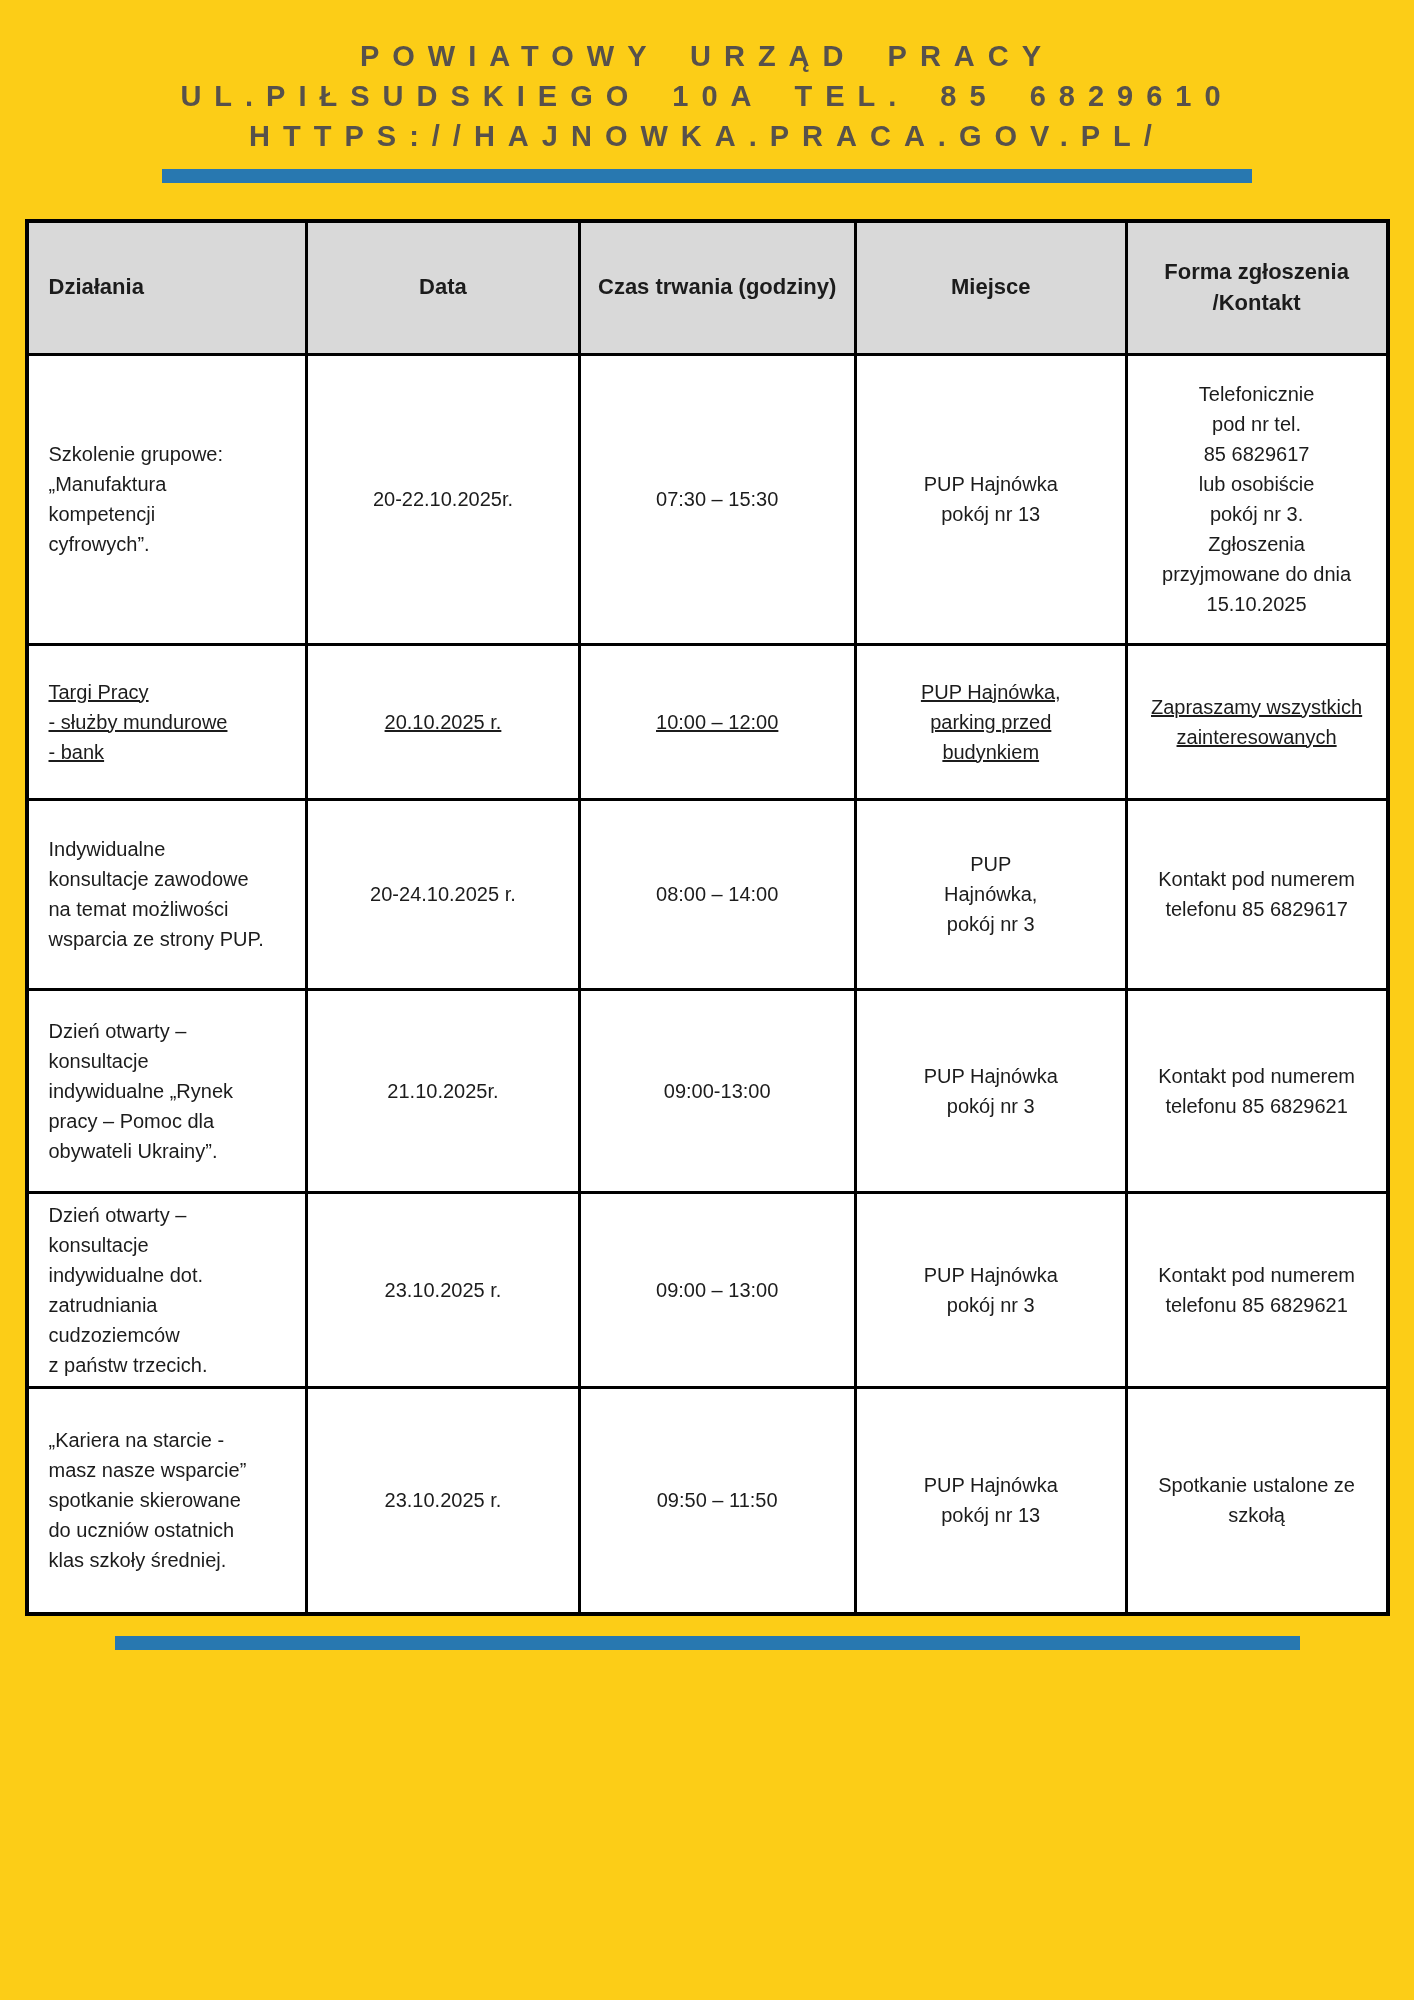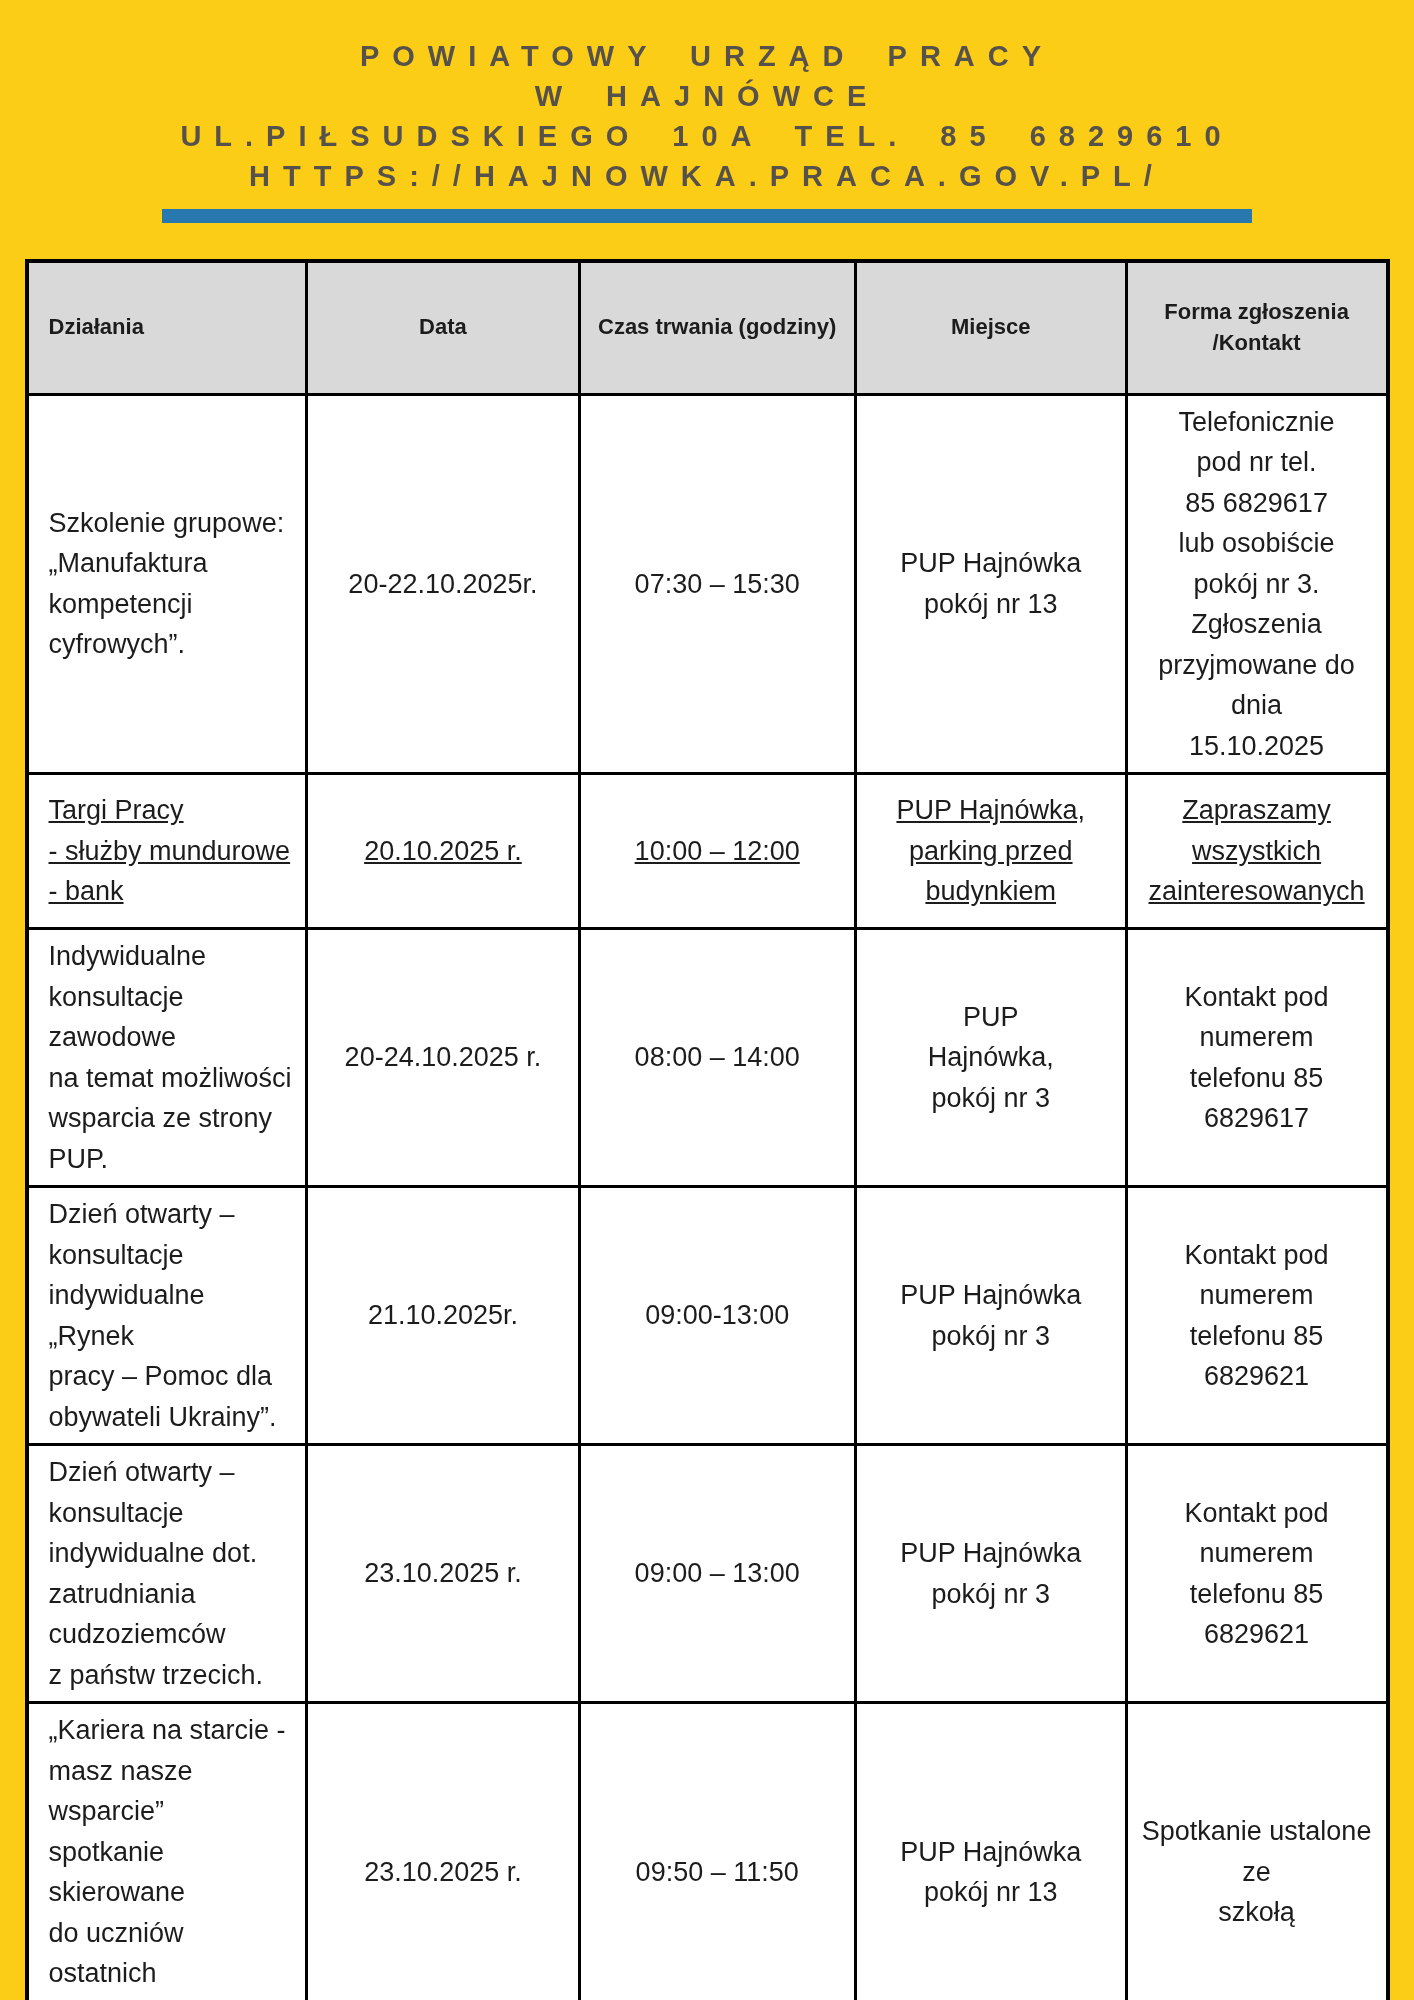--- a/index.html
+++ b/index.html
@@ -51,21 +51,21 @@
     border-collapse:collapse;
     border:4px solid var(--border);
     background:#ffffff;
     table-layout:fixed;
     color:var(--cell-text);
   }
   th,td{
     border:3px solid var(--border);
     vertical-align:middle;
     white-space:pre-line;
-    font-size:27px;
+    font-size:20px;
     line-height:1.5;
     text-align:center;
     padding:6px 8px;
   }
   thead tr{height:133px;}
   thead th{
     background:var(--th-bg);
     font-size:22px;
     font-weight:bold;
     line-height:1.4;
@@ -87,21 +87,20 @@
   tbody tr:nth-child(5){height:185px;}
   tbody tr:nth-child(6){height:227px;}
   tbody tr:nth-child(7){height:168px;}
   tbody tr:nth-child(8){height:150px;}
 </style>
 </head>
 <body>
 
 <header class="poster-header">
   <div class="hline">POWIATOWY URZĄD PRACY</div>
-  <div class="hline">W HAJNÓWCE</div>
   <div class="hline">UL.PIŁSUDSKIEGO 10A TEL. 85 6829610</div>
   <div class="hline">HTTPS://HAJNOWKA.PRACA.GOV.PL/</div>
 </header>
 
 <div class="divider top"></div>
 
 <table class="events">
   <colgroup>
     <col class="c1">
       <col class="c2">

